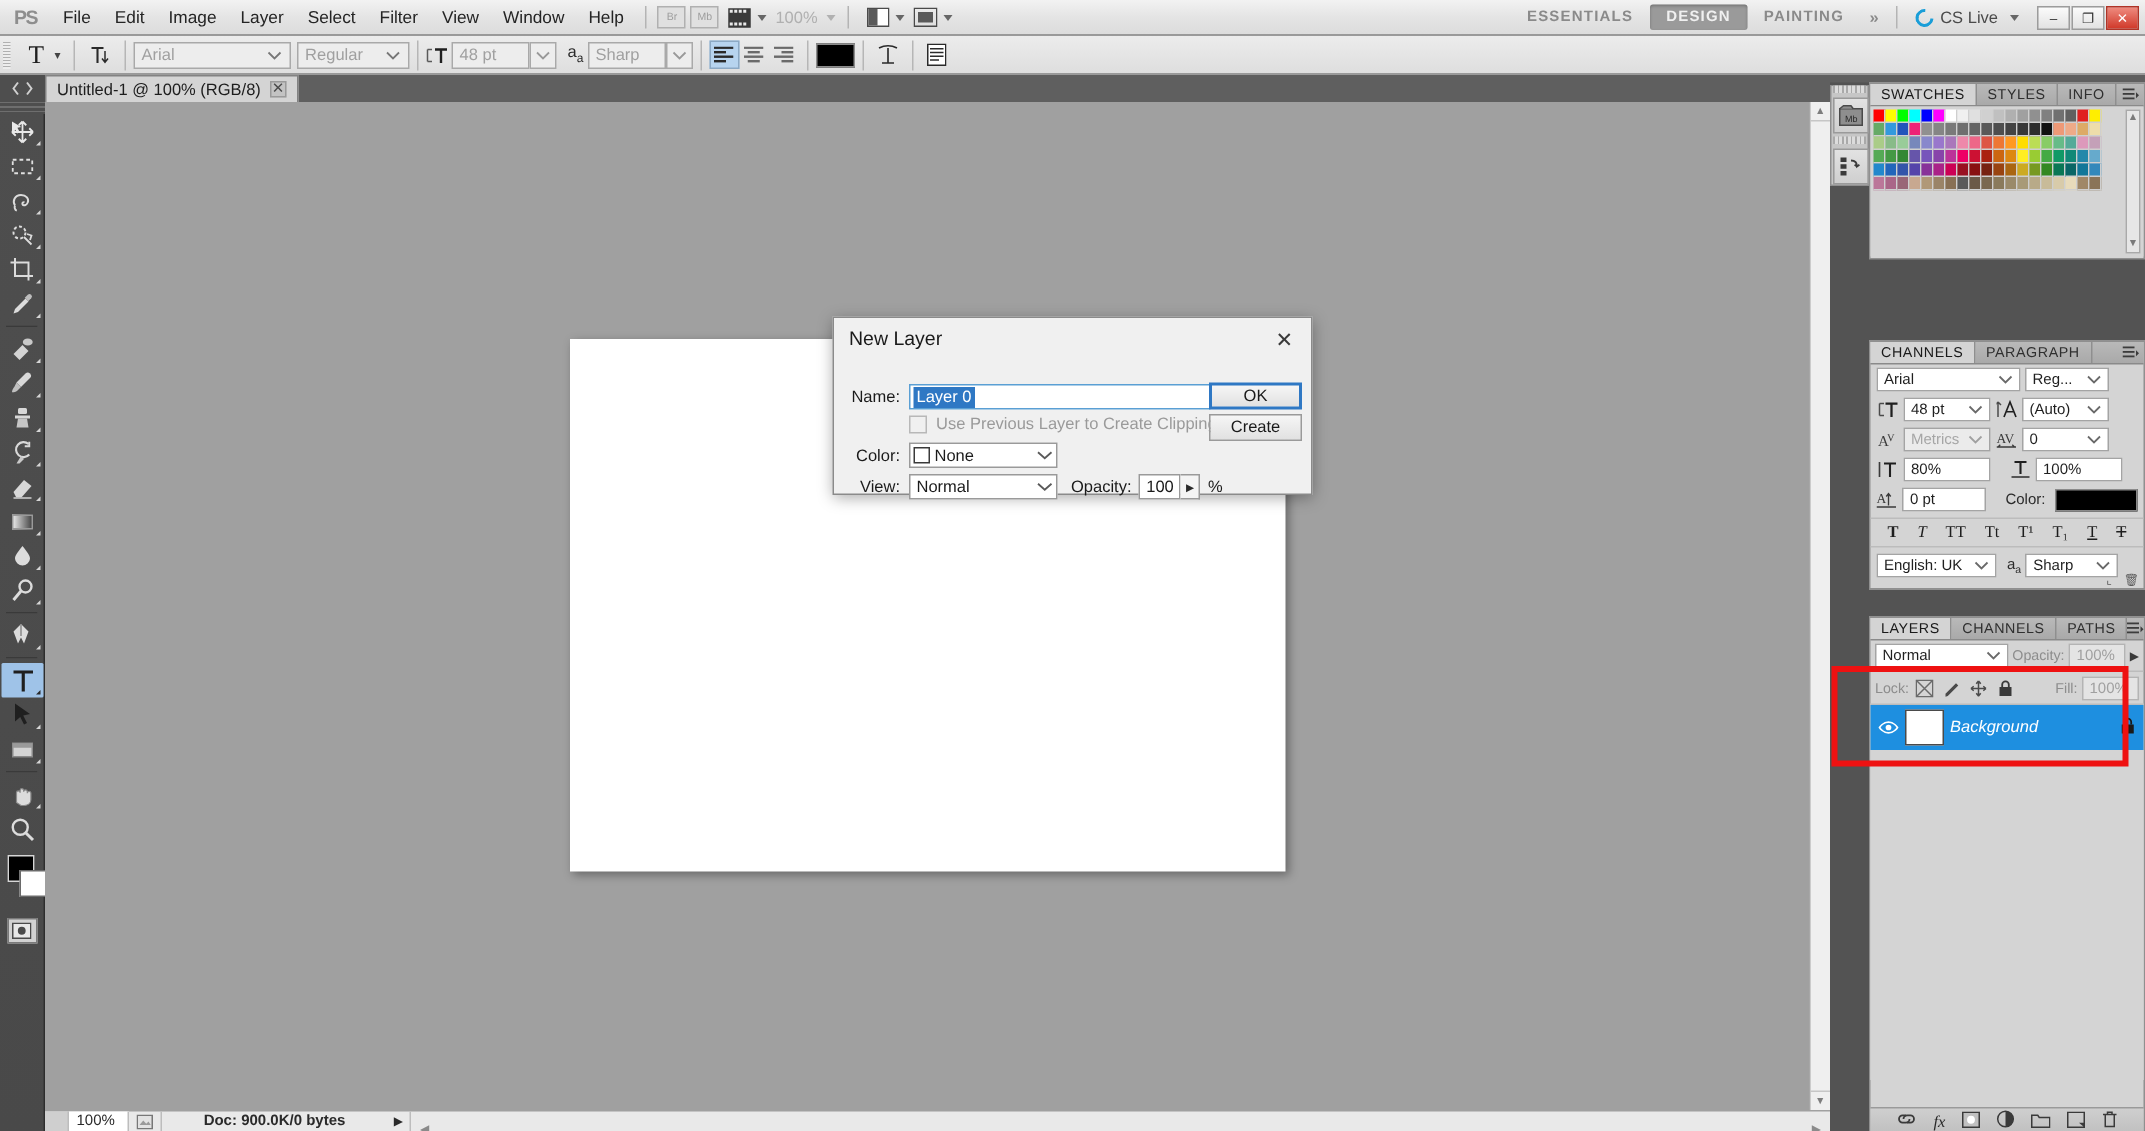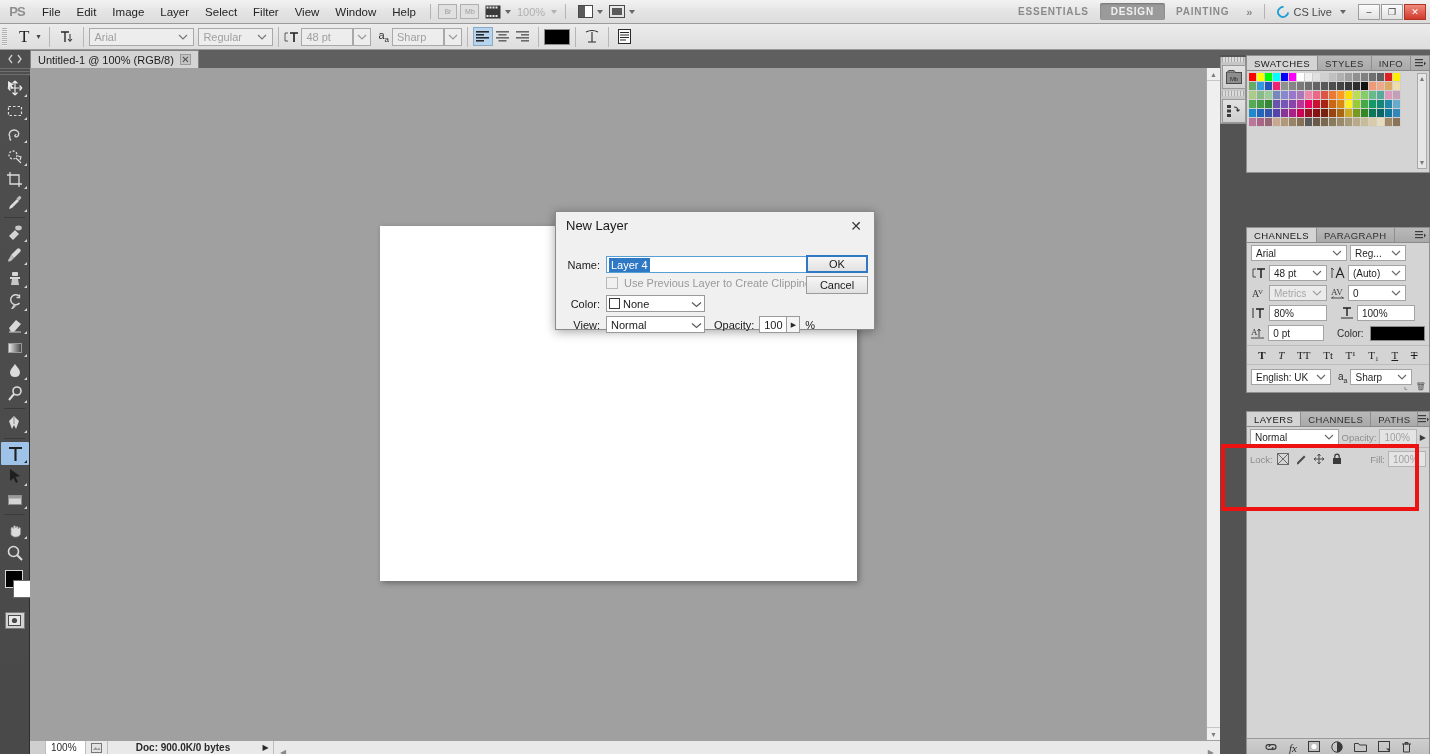--- a/index.html
+++ b/index.html
@@ -999,20 +999,37 @@
               <rect x="2" y="5" width="8" height="6" fill="#3a3a3a"></rect>
           <path d="M3.8 5V3.4a2.2 2.2 0 014.4 0V5" stroke="#3a3a3a" stroke-width="1.2" fill="none"></path>
             </svg>
           </span>
         <span class="lp-lbl" style="margin-left:auto">Fill:</span>
         <div class="lp-field dim" style="width:38px;justify-content:flex-start">
           <span>100%</span>
         </div>
       </div>
 
+      <div id="layer-rows" style="border-top: 1px solid rgb(188, 188, 188); background: rgb(212, 212, 212);">
+          <div class="layer-row">
+            <span style="width:14px;display:flex;align-items:center;justify-content:center;">
+              <svg width="14" height="10" viewBox="0 0 14 10">
+                <path d="M1 5s2.2-3.6 6-3.6S13 5 13 5s-2.2 3.6-6 3.6S1 5 1 5z" fill="none" stroke="#ffffff" stroke-width="1.1"></path>
+                <circle cx="7" cy="5" r="1.9" fill="#ffffff"></circle>
+              </svg>
+            </span>
+            <span class="layer-thumb" style="background:#ffffff"></span>
+            <span class="layer-name">Background</span>
+            <span style="margin-left:auto;"><svg width="11" height="12" viewBox="0 0 11 12">
+                <rect x="1.5" y="5" width="8" height="6" fill="#1a1a1a"></rect>
+                <path d="M3.2 5V3.4a2.3 2.3 0 014.6 0V5" stroke="#1a1a1a" stroke-width="1.2" fill="none"></path>
+              </svg></span>
+          </div>
+          <div style="height: 220px; background: rgb(212, 212, 212);"></div>
+        </div>
 
       <div class="lp-bottom" id="lp-bottom">
         <span>
           <svg width="14" height="10" viewBox="0 0 14 10">
               <path d="M5 5a2.4 2.4 0 012.4-2.4h2.2a2.4 2.4 0 010 4.8H7.4" stroke="#3a3a3a" stroke-width="1.2" fill="none"></path>
           <path d="M9 5a2.4 2.4 0 01-2.4 2.4H4.4a2.4 2.4 0 010-4.8h2.2" stroke="#3a3a3a" stroke-width="1.2" fill="none"></path>
             </svg></span>
         <span style="font-family:'Liberation Serif',serif;font-style:italic;font-size:11px;color:#2a2a2a">fx</span>
         <span>
           <svg width="12" height="11" viewBox="0 0 12 11">
@@ -1046,21 +1063,21 @@
   <div style="position:absolute;left:555px;top:211px;width:320px;height:119px;background:#f0f0f0;border:1px solid #8a8a8a;box-shadow:0 2px 10px rgba(0,0,0,.35);">
 
     <div style="height:27px;display:flex;align-items:center;padding:0 6px 0 10px;">
       <span style="font-size:13px;color:#1a1a1a;">New Layer</span>
       <span style="margin-left:auto;font-size:14px;color:#3a3a3a;padding:0 6px;cursor:default;">✕</span>
     </div>
 
     <div style="position:absolute;left:10px;top:44px;display:flex;align-items:center;">
       <span style="font-size:11px;color:#1a1a1a;width:34px;text-align:right;">Name:</span>
       <div style="margin-left:6px;width:201px;height:17px;border:1px solid #5a9fd4;background:#fff;display:flex;align-items:center;padding:0 2px;">
-        <span style="background:#2f78c4;color:#fff;font-size:11px;padding:0 2px;line-height:14px;">Layer 4</span>
+        <span style="background:#2f78c4;color:#fff;font-size:11px;padding:0 2px;line-height:14px;">Layer 0</span>
       </div>
     </div>
 
     <div style="position:absolute;left:50px;top:65px;display:flex;align-items:center;gap:6px;">
       <span style="width:12px;height:12px;border:1px solid #b8b8b8;background:#f0f0f0;display:inline-block;"></span>
       <span style="font-size:11px;color:#9a9a9a;">Use Previous Layer to Create Clipping Mask</span>
     </div>
 
     <div style="position:absolute;left:10px;top:83px;display:flex;align-items:center;">
       <span style="font-size:11px;color:#1a1a1a;width:34px;text-align:right;">Color:</span>
@@ -1091,17 +1108,17 @@
       </div>
       <span style="width:13px;height:17px;border:1px solid #9a9a9a;border-left:none;background:#f4f4f4;display:flex;align-items:center;justify-content:center;font-size:7px;color:#2a2a2a;">▶</span>
       <span style="font-size:11px;color:#1a1a1a;margin-left:5px;">%</span>
     </div>
 
     <div style="position:absolute;left:805px;top:0;"></div>
     <div style="position:absolute;left:250px;top:43px;width:62px;height:18px;border:2px solid #2f78c4;background:linear-gradient(to bottom,#f6f6f6,#e1e1e1);display:flex;align-items:center;justify-content:center;">
       <span style="font-size:11px;color:#1a1a1a;">OK</span>
     </div>
     <div style="position:absolute;left:250px;top:64px;width:62px;height:18px;border:1px solid #9a9a9a;background:linear-gradient(to bottom,#f6f6f6,#e1e1e1);display:flex;align-items:center;justify-content:center;">
-      <span style="font-size:11px;color:#1a1a1a;">Cancel</span>
+      <span style="font-size:11px;color:#1a1a1a;">Create</span>
     </div>
   </div>
 
 </div>
 
 </body></html>

